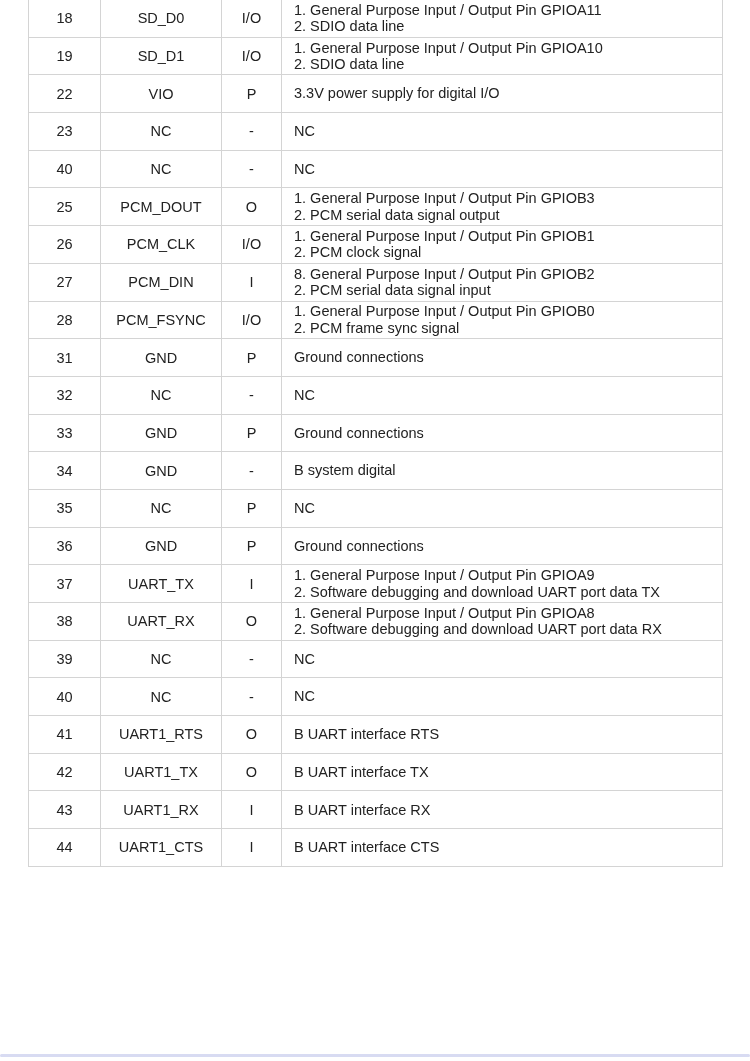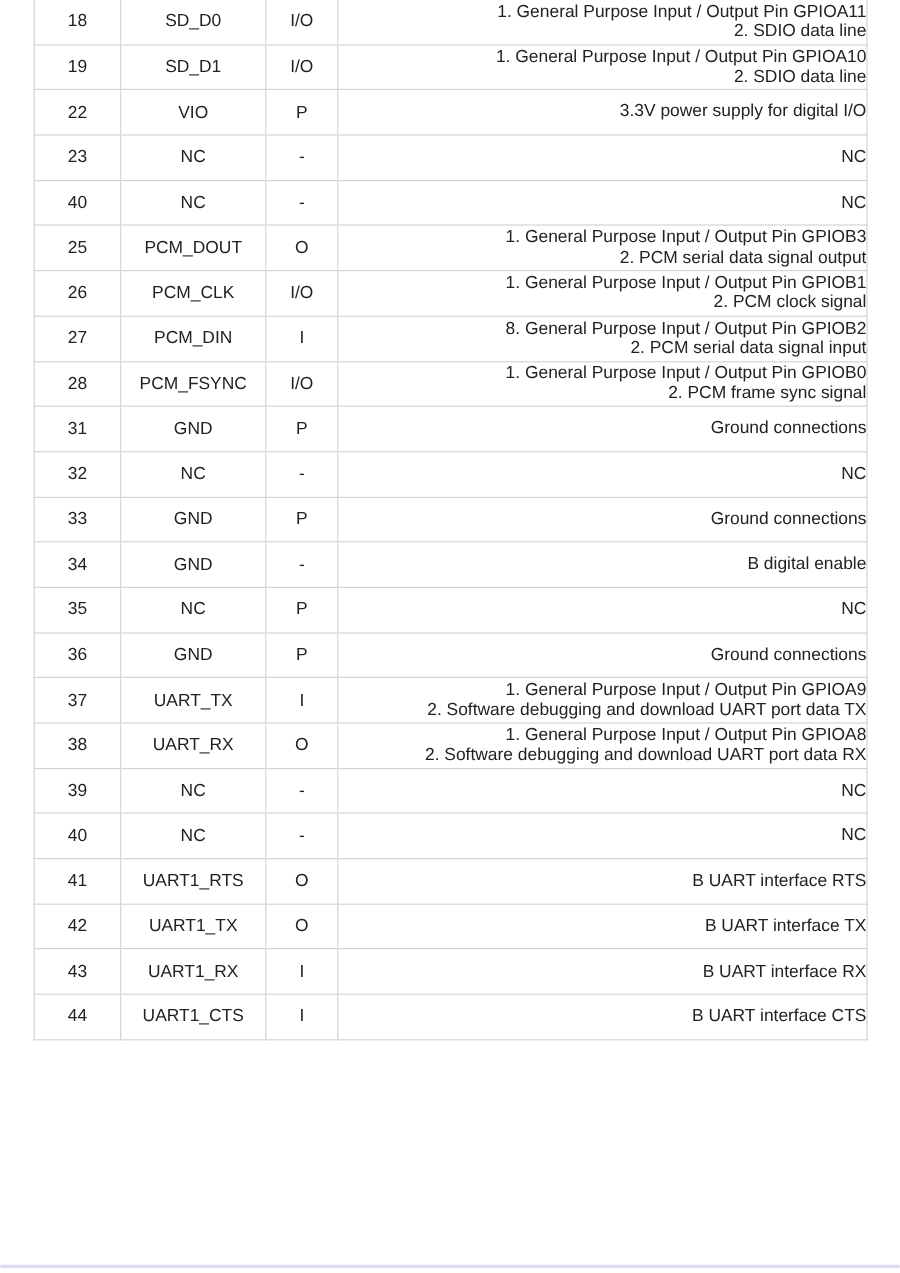--- a/index.html
+++ b/index.html
@@ -32,21 +32,21 @@
   table.pin-table td {
     border: 1px solid var(--border-color);
     height: 37.7px;
     vertical-align: middle;
     font-size: 14.5px;
     overflow: hidden;
     white-space: nowrap;
   }
   td.c-pin, td.c-name, td.c-type { text-align: center; }
   td.c-desc {
-    text-align: right;
+    text-align: left;
     padding-left: 12px;
     font-size: 14px;
   }
   td.c-desc div {
     line-height: 16.5px;
     white-space: nowrap;
   }
   .bottom-divider {
     position: absolute;
     left: 0;
@@ -169,21 +169,21 @@
           <td class="c-type">P</td>
           <td class="c-desc">
             <div>Ground connections</div>
           </td>
         </tr>
         <tr>
           <td class="c-pin">34</td>
           <td class="c-name">GND</td>
           <td class="c-type">-</td>
           <td class="c-desc">
-            <div>B digital enable</div>
+            <div>B system digital</div>
           </td>
         </tr>
         <tr>
           <td class="c-pin">35</td>
           <td class="c-name">NC</td>
           <td class="c-type">P</td>
           <td class="c-desc">
             <div>NC</div>
           </td>
         </tr>

